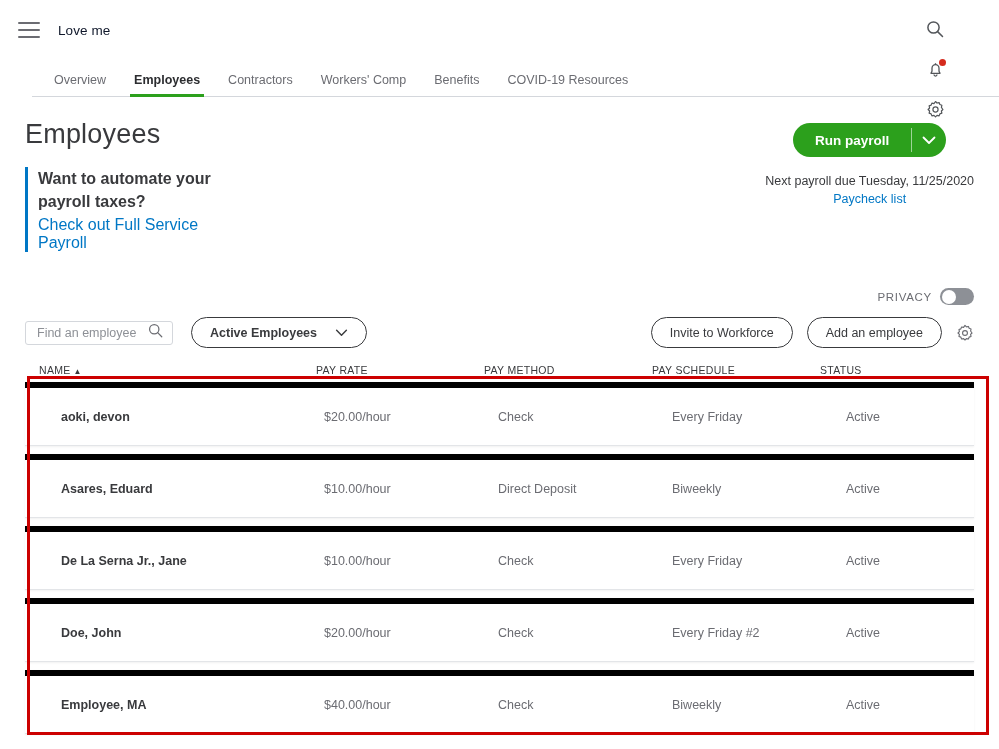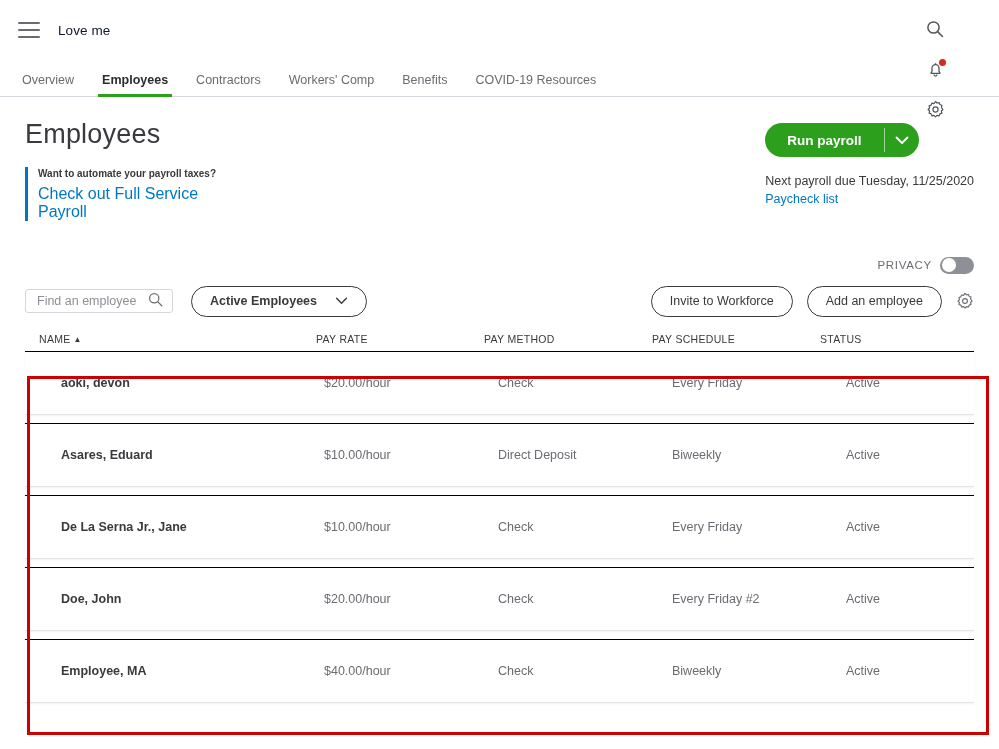--- a/index.html
+++ b/index.html
@@ -77,20 +77,21 @@
 
   
   .tabs {
     height: 37px;
     display: flex;
     align-items: flex-end;
     padding: 0 20px;
     border-bottom: 1px solid #d4d7dc;
     box-sizing: border-box;
     gap: 0;
+    margin-left: 32px;
   }
   .tab {
     font-size: 12.5px;
     color: #6b6c72;
     padding: 0 14px 9px 14px;
     cursor: pointer;
     position: relative;
     white-space: nowrap;
   }
   .tab:first-child { padding-left: 2px; }
@@ -126,35 +127,35 @@
     color: #393a3d;
     margin: 0 0 17px 0;
     letter-spacing: .2px;
   }
   .promo {
     border-left: 3px solid #0077c5;
     padding-left: 10px;
     max-width: 210px;
   }
   .promo-text {
-    font-size: 10px;
+    font-size: 16px;
     font-weight: bold;
     color: #393a3d;
     line-height: 1.45;
   }
   .promo-link {
     display: block;
     font-size: 16px;
     color: #0077c5;
     margin-top: 3px;
     cursor: pointer;
   }
 
   .head-right {
-    text-align: left;
+    text-align: center;
     padding-top: 4px;
   }
   .run-payroll {
     display: inline-flex;
     align-items: stretch;
     background: #2ca01c;
     border-radius: 19px;
     overflow: hidden;
     height: 34px;
     cursor: pointer;
@@ -294,21 +295,21 @@
   .col-status { flex: 1; }
   .thead .col-name { padding-left: 14px; }
   .sort-arrow { font-size: 8px; margin-left: 3px; vertical-align: middle; }
 
   .rows { display: block; }
   .row {
     display: flex;
     align-items: center;
     height: 64px;
     background: #ffffff;
-    border-top: 1px solid #000000;
+    border-top: 6px solid #000000;
     border-bottom: 1px solid #e3e5e8;
     box-shadow: 0 1px 2px rgba(0,0,0,.06);
     margin-bottom: 8px;
     font-size: 12.5px;
     color: #6b6c72;
     cursor: pointer;
     box-sizing: border-box;
   }
   .row .col-name {
     color: #393a3d;

